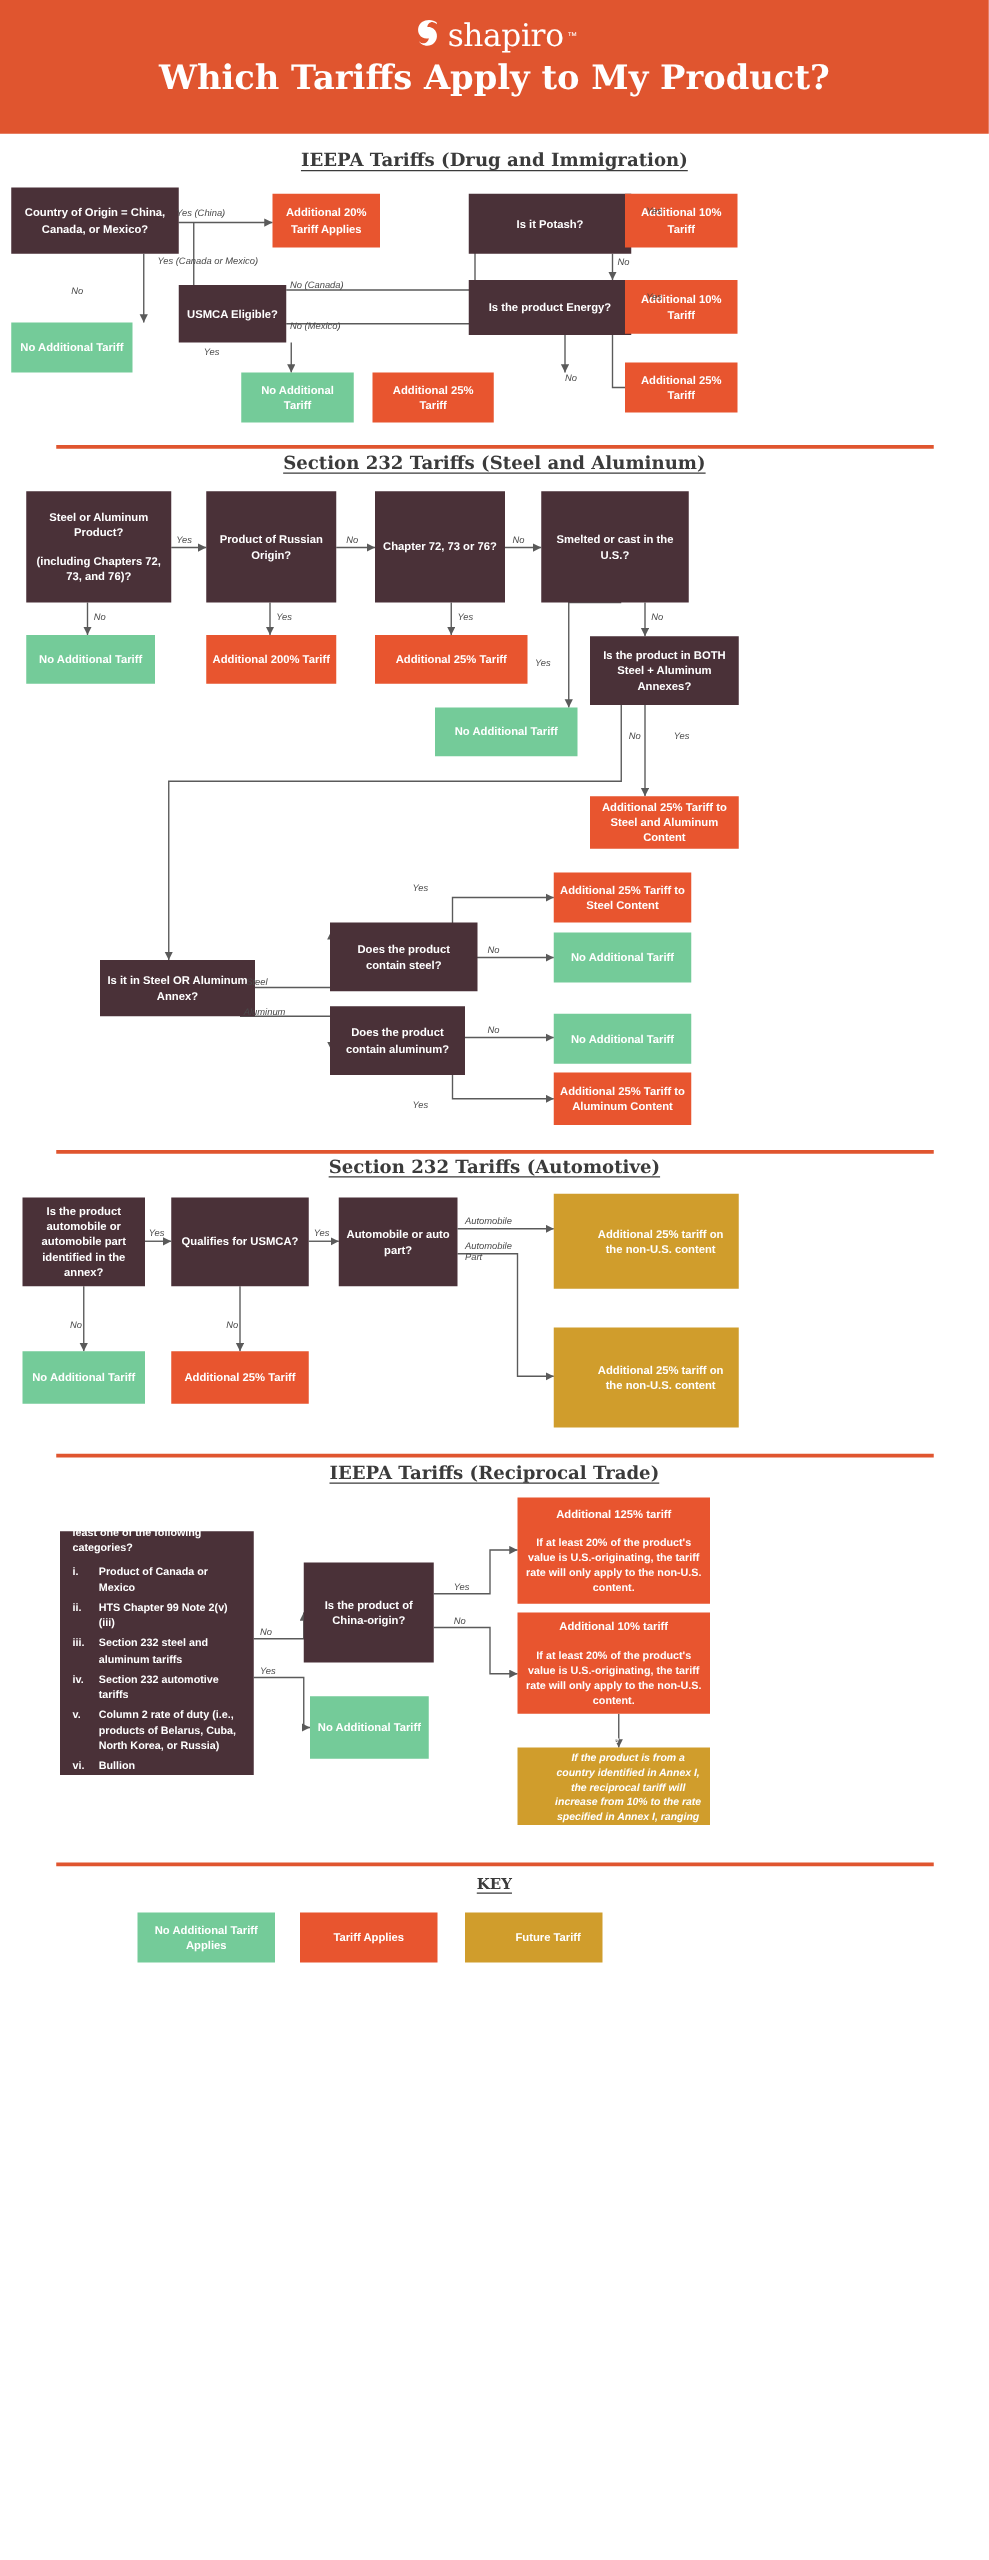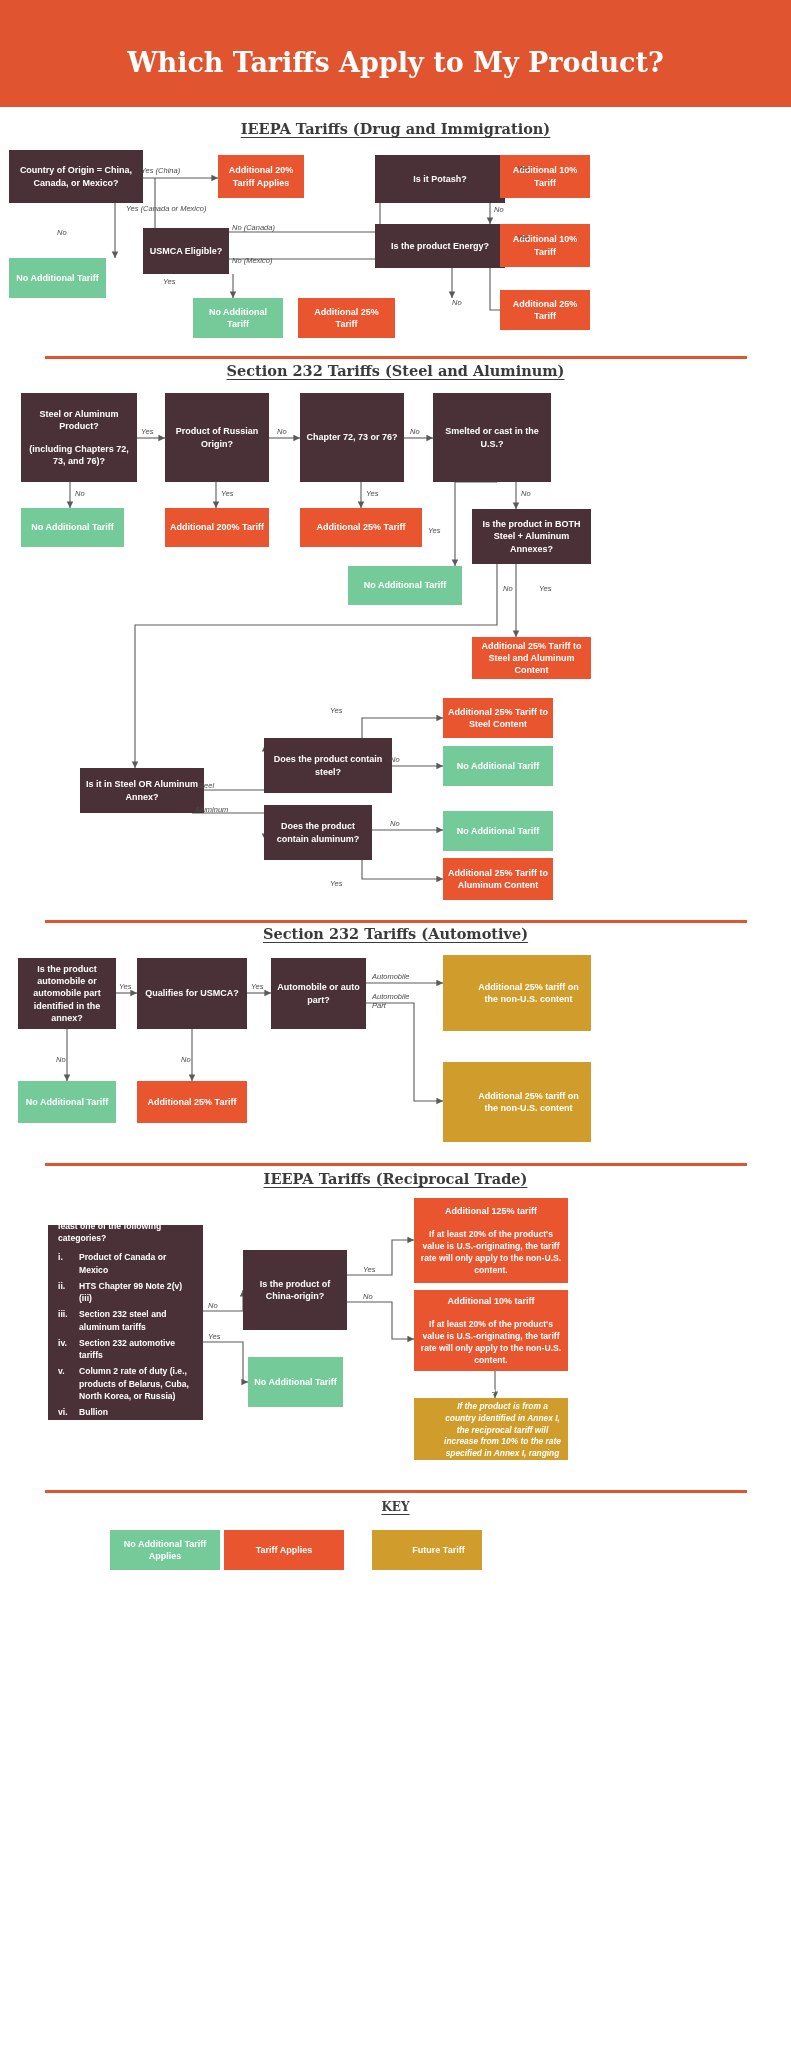--- a/index.html
+++ b/index.html
@@ -88,20 +88,29 @@
   .multi { line-height: 1.4; }
   .multi .hd { display:block; margin-bottom:7px; font-size:9px;}
   .multi .bd { display:block; font-size:8.6px; font-weight:bold; }
   .gold-note { font-style: italic; font-size: 8.4px; line-height:1.4;}
   .gold-note .eff { display:block; font-weight:bold; font-style:italic; margin-bottom:3px;}
 </style>
 </head>
 <body>
 
 <div class="header">
+  <div class="logo-wrap">
+    <span class="logo-mark">
+      <svg width="26" height="26" viewBox="0 0 26 26">
+          <path d="M20.5 5.2 C17.5 2.3 12 2.2 8.6 4.6 C5.3 7 4.6 11.6 6.6 14.8 C8.2 17.3 11.3 18.5 14 17.6 C13.9 20 11.6 21.9 9.2 21.6 C7.6 21.4 6.3 20.4 5.6 19 C7.4 22.9 11.9 24.6 15.8 23 C19.6 21.4 21.5 17 20.1 13.1 C19 10 15.9 8.1 12.9 8.6 C12.9 6.3 15 4.5 17.3 4.7 C18.6 4.8 19.7 5.4 20.5 6.3 Z" fill="#ffffff"></path>
+        </svg>
+    </span>
+    <span class="logo-text">shapiro</span>
+    <span class="logo-tm">™</span>
+  </div>
   <div class="header-title">Which Tariffs Apply to My Product?</div>
 </div>
 
 <svg class="svg-layer">
   <defs>
     <marker id="ah" markerWidth="7" markerHeight="7" refX="6" refY="3" orient="auto">
       <path d="M0,0 L6,3 L0,6 z" fill="#5a5a5a"></path>
     </marker>
   </defs>
   <g stroke="#5a5a5a" stroke-width="1.1" fill="none" marker-end="url(#ah)">
@@ -230,21 +239,21 @@
 <div class="node n-green" style="left:348px; top:566px; width:114px; height:39px;">
     <span class="inner">No Additional Tariff</span>
   </div>
 <div class="node n-orange" style="left:472px; top:637px; width:119px; height:42px;">
     <span class="inner">Additional 25% Tariff to Steel and Aluminum Content</span>
   </div>
 
 <div class="node n-dark" style="left:80px;  top:768px; width:124px; height:45px;">
     <span class="inner">Is it in Steel OR Aluminum Annex?</span>
   </div>
-<div class="node n-dark" style="left:264px; top:738px; width:128px; height:55px;">
+<div class="node n-dark" style="left:264px; top:738px; width:118px; height:55px;">
     <span class="inner">Does the product contain steel?</span>
   </div>
 <div class="node n-dark" style="left:264px; top:805px; width:108px; height:55px;">
     <span class="inner">Does the product contain aluminum?</span>
   </div>
 <div class="node n-orange" style="left:443px; top:698px; width:110px; height:40px;">
     <span class="inner">Additional 25% Tariff to Steel Content</span>
   </div>
 <div class="node n-green" style="left:443px; top:746px; width:110px; height:40px;">
     <span class="inner">No Additional Tariff</span>
@@ -370,18 +379,18 @@
 <div class="elabel" style="left:208px; top:1332px;">Yes</div>
 <div class="elabel" style="left:363px; top:1265px;">Yes</div>
 <div class="elabel" style="left:363px; top:1292px;">No</div>
 
 <div class="divider" style="left:45px; top:1490px; width:702px;"></div>
 
 <div class="key-title" style="top:1500px">KEY</div>
 <div class="node n-green" style="left:110px; top:1530px; width:110px; height:40px;">
     <span class="inner">No Additional Tariff Applies</span>
   </div>
-<div class="node n-orange" style="left:224px; top:1530px; width:120px; height:40px;">
+<div class="node n-orange" style="left:240px; top:1530px; width:110px; height:40px;">
     <span class="inner">Tariff Applies</span>
   </div>
 <div class="node n-gold" style="left:372px; top:1530px; width:110px; height:40px;">
     <span class="inner">Future Tariff</span>
   </div>
 
 </body></html>

